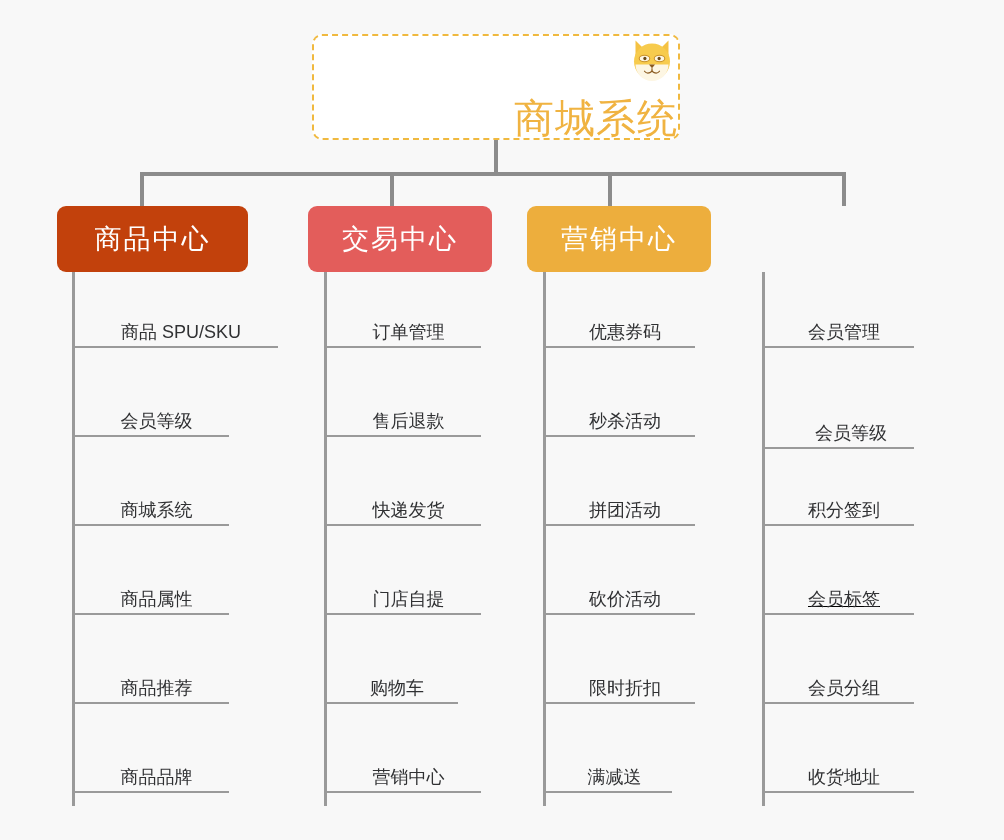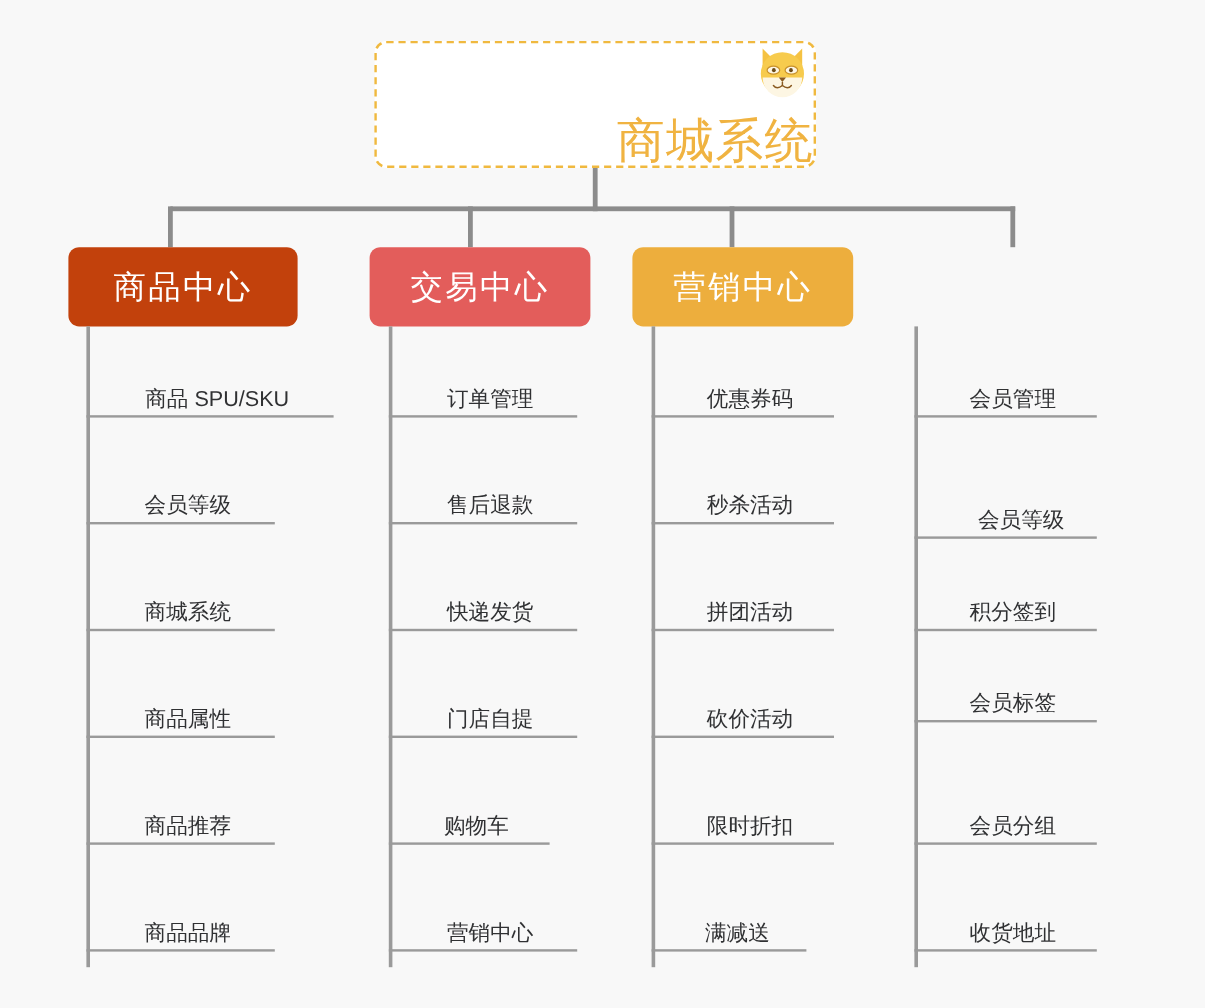--- a/index.html
+++ b/index.html
@@ -225,21 +225,21 @@
     <div class="trunk" style="height:534px;"></div>
     <div class="leaf" style="top:18px;  width:152px;">
       <span class="leaf-label">会员管理</span>
       </div>
     <div class="leaf" style="top:119px; width:152px;padding-left:40px;">
       <span class="leaf-label">会员等级</span>
       </div>
     <div class="leaf" style="top:196px; width:152px;">
       <span class="leaf-label">积分签到</span>
       </div>
-    <div class="leaf" style="top:272px; width:152px;">
+    <div class="leaf" style="top:285px; width:152px;text-decoration:underline;">
       <span class="leaf-label">会员标签</span>
       </div>
     <div class="leaf" style="top:374px; width:152px;">
       <span class="leaf-label">会员分组</span>
       </div>
     <div class="leaf" style="top:463px; width:152px;">
       <span class="leaf-label">收货地址</span>
       </div>
   </div>
 

